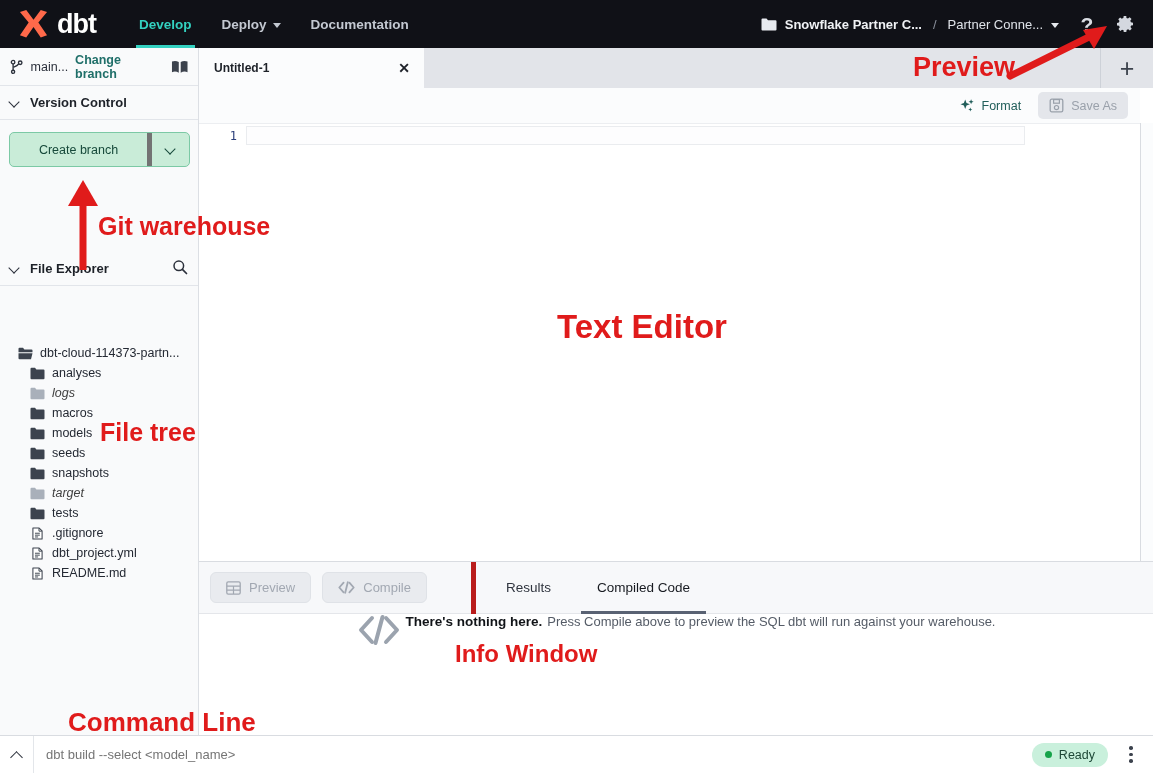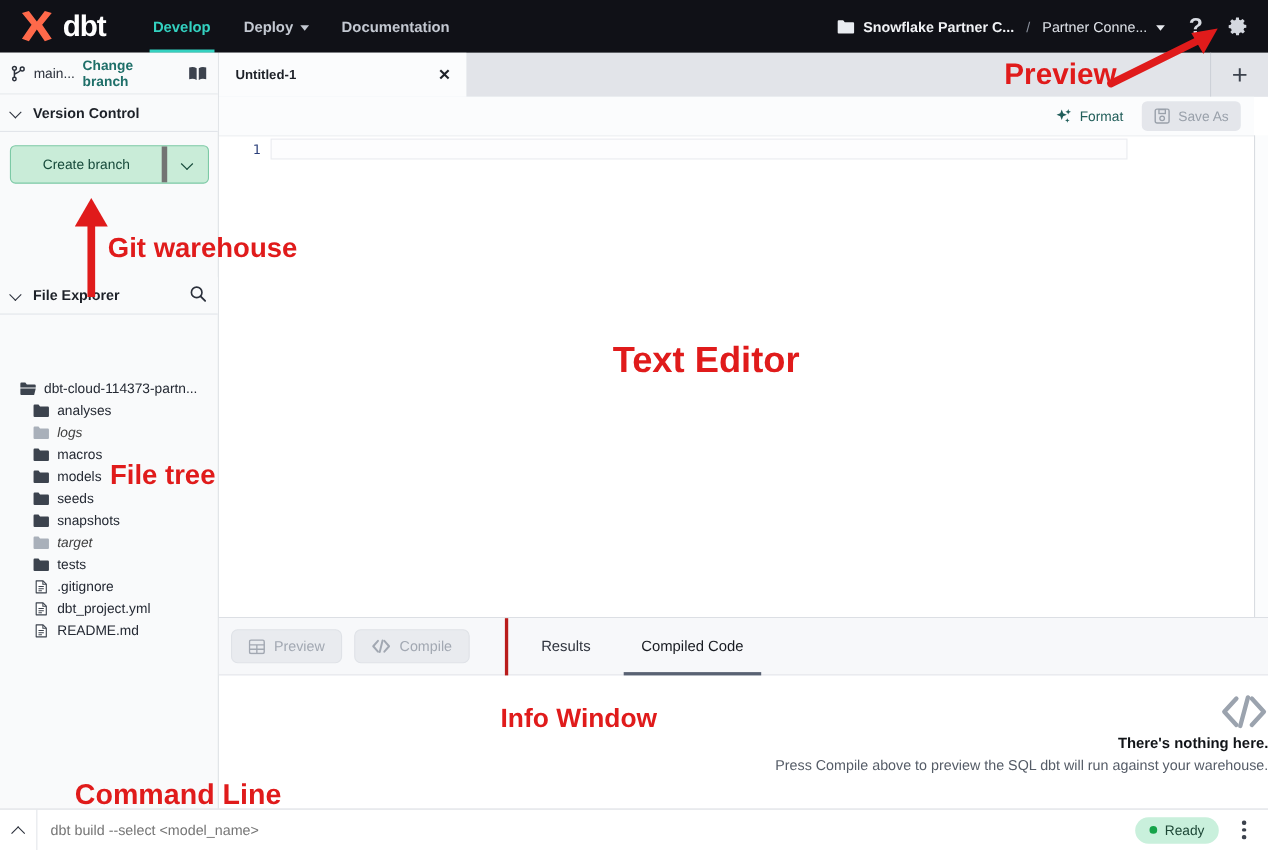--- a/index.html
+++ b/index.html
@@ -189,34 +189,34 @@
   .bp-toolbar {
     height: 52px; display: flex; align-items: center; background: #f7f8fa;
     border-bottom: 1px solid #e4e6ea;
   }
   .bp-btn {
     display: flex; align-items: center; gap: 8px;
     height: 31px; padding: 0 15px; margin-left: 11px;
     border: 1px solid #dfe2e7; border-radius: 6px;
     background: #e9ebef; color: #a2a8b2; font-size: 13px; cursor: default;
   }
-  .bp-tabs { display: flex; align-items: stretch; height: 52px; margin-left: 32px;
-             border-left: 3px solid #b91c1c; padding-left: 0;}
+  .bp-tabs { display: flex; align-items: stretch; height: 52px; margin-left: 44px;
+             border-left: 5px solid #b91c1c; padding-left: 0;}
   .bp-tab {
     display: flex; align-items: center; padding: 0 16px; margin-left: 14px;
     font-size: 13.5px; color: #30353f; cursor: pointer; position: relative;
   }
   .bp-tab.active { color: #171a20; }
   .bp-tab.active::after {
     content: ""; position: absolute; left: 0; right: 0; bottom: 0;
     height: 2.5px; background: #596273;
   }
   .bp-empty {
-    height: 121px; display: flex; flex-direction: column;
-    align-items: flex-end; justify-content: center; gap: 5px; padding-bottom: 16px;
+    height: 121px; display: flex; flex-direction: row;
+    align-items: flex-start; justify-content: center; gap: 5px; padding-bottom: 16px;
   }
   .bp-empty-title { font-size: 13.5px; font-weight: bold; color: #111418; }
   .bp-empty-sub { font-size: 13px; color: #555c67; }
 
   
   .cmdbar {
     position: absolute; left: 0; top: 735px; width: 1153px; height: 38px;
     background: #ffffff; border-top: 1px solid #d9dce1;
     display: flex; align-items: center;
   }

